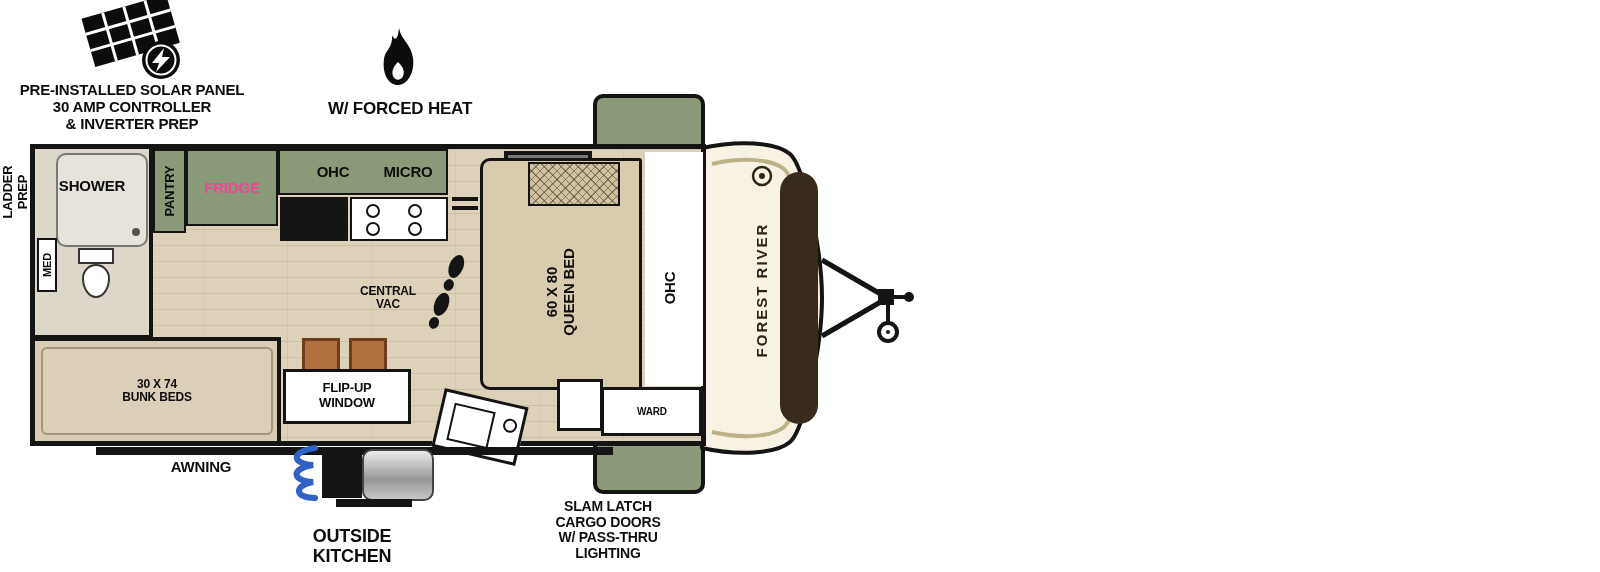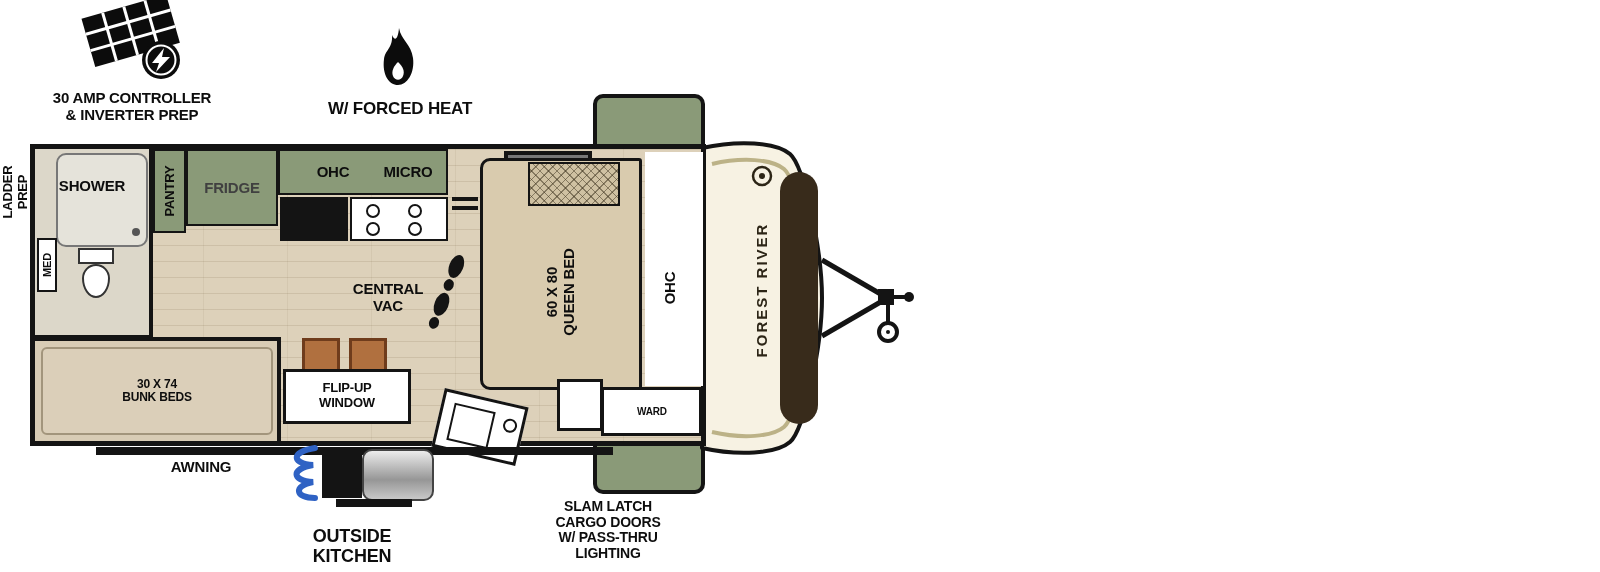--- a/index.html
+++ b/index.html
@@ -33,20 +33,21 @@
       <line x1="56" y1="6" x2="56" y2="56" stroke="#fff" stroke-width="3"></line>
       <line x1="78" y1="6" x2="78" y2="56" stroke="#fff" stroke-width="3"></line>
       <line x1="12" y1="22" x2="100" y2="22" stroke="#fff" stroke-width="3"></line>
       <line x1="12" y1="39" x2="100" y2="39" stroke="#fff" stroke-width="3"></line>
     </g>
     <circle cx="86" cy="60" r="19" fill="#0c0c0c"></circle>
     <circle cx="86" cy="60" r="14.5" fill="none" stroke="#fff" stroke-width="2"></circle>
     <polygon points="89,48 77,63 84,63 81,72 95,57 87,57" fill="#fff"></polygon>
   </svg>
   <div class="lbl" style="left:132px;top:107px;font-size:15px">
+    <div>PRE-INSTALLED SOLAR PANEL</div>
     <div>30 AMP CONTROLLER</div>
     <div>&amp; INVERTER PREP</div>
   </div>
 
   <svg class="abs" style="left:377px;top:26px;width:44px;height:62px" viewBox="0 0 44 62">
     <path fill="#0c0c0c" d="M22,2 C24,14 34,18 36,32 C38,47 30,59 21,59 C12,59 5,49 7,33 C8,24 16,22 15,9 C18,16 21,13 22,2 Z"></path>
     <path fill="#fff" d="M21,36 C26,41 28,45 26,50 C24,55 18,55 16,50 C14,45 17,40 21,36 Z"></path>
   </svg>
   <div class="lbl" style="left:400px;top:109px;font-size:17px">
     <div>W/ FORCED HEAT</div>
@@ -86,21 +87,21 @@
   <div class="abs" style="left:132px;top:228px;width:8px;height:8px;border-radius:50%;background:#555"></div>
   <div class="lbl" style="left:92px;top:186px;font-size:15px">SHOWER</div>
   <div class="abs" style="left:37px;top:238px;width:20px;height:54px;background:#fff;border:2px solid #141414"></div>
   <div class="lbl rot" style="left:47px;top:265px;font-size:11px">MED</div>
   <div class="abs" style="left:78px;top:248px;width:36px;height:16px;background:#fff;border:2px solid #333"></div>
   <div class="abs" style="left:82px;top:264px;width:28px;height:34px;background:#fff;border:2px solid #333;border-radius:50% 50% 50% 50%/42% 42% 58% 58%"></div>
 
   <div class="abs green" style="left:153px;top:149px;width:33px;height:84px"></div>
   <div class="lbl rot" style="left:170px;top:191px;font-size:13px">PANTRY</div>
   <div class="abs green" style="left:186px;top:149px;width:92px;height:77px"></div>
-  <div class="lbl" style="left:232px;top:188px;font-size:15px;color:#404040">FRIDGE</div>
+  <div class="lbl" style="left:232px;top:188px;font-size:15px;color:#ec4899">FRIDGE</div>
   <div class="abs green" style="left:278px;top:149px;width:170px;height:46px"></div>
   <div class="lbl" style="left:333px;top:172px;font-size:15px">OHC</div>
   <div class="lbl" style="left:408px;top:172px;font-size:15px">MICRO</div>
   <div class="abs" style="left:280px;top:197px;width:68px;height:44px;background:#141414"></div>
   <div class="abs" style="left:350px;top:197px;width:98px;height:44px;background:#fff;border:2px solid #141414">
     <div class="burner" style="left:14px;top:5px"></div>
     <div class="burner" style="left:56px;top:5px"></div>
     <div class="burner" style="left:14px;top:23px"></div>
     <div class="burner" style="left:56px;top:23px"></div>
   </div>
@@ -113,21 +114,21 @@
   <div class="abs" style="left:452px;top:206px;width:26px;height:4px;background:#141414"></div>
   <div class="lbl rot" style="left:561px;top:292px;font-size:15px">
     <div>60 X 80</div>
     <div>QUEEN BED</div>
   </div>
   <div class="lbl rot" style="left:670px;top:288px;font-size:15px">OHC</div>
   <div class="abs whitebox" style="left:557px;top:379px;width:46px;height:52px"></div>
   <div class="abs whitebox" style="left:601px;top:387px;width:101px;height:49px"></div>
   <div class="lbl" style="left:652px;top:412px;font-size:10px">WARD</div>
 
-  <div class="lbl" style="left:388px;top:298px;font-size:15px">
+  <div class="lbl" style="left:388px;top:298px;font-size:12px">
     <div>CENTRAL</div>
     <div>VAC</div>
   </div>
   <svg class="abs" style="left:424px;top:246px;width:46px;height:92px" viewBox="0 0 46 92">
     <g fill="#141414" transform="rotate(22 30 26)">
       <ellipse cx="30" cy="20" rx="7" ry="12"></ellipse>
       <ellipse cx="30" cy="40" rx="5" ry="6"></ellipse>
     </g>
     <g fill="#141414" transform="rotate(22 16 62)">
       <ellipse cx="16" cy="58" rx="7" ry="12"></ellipse>

